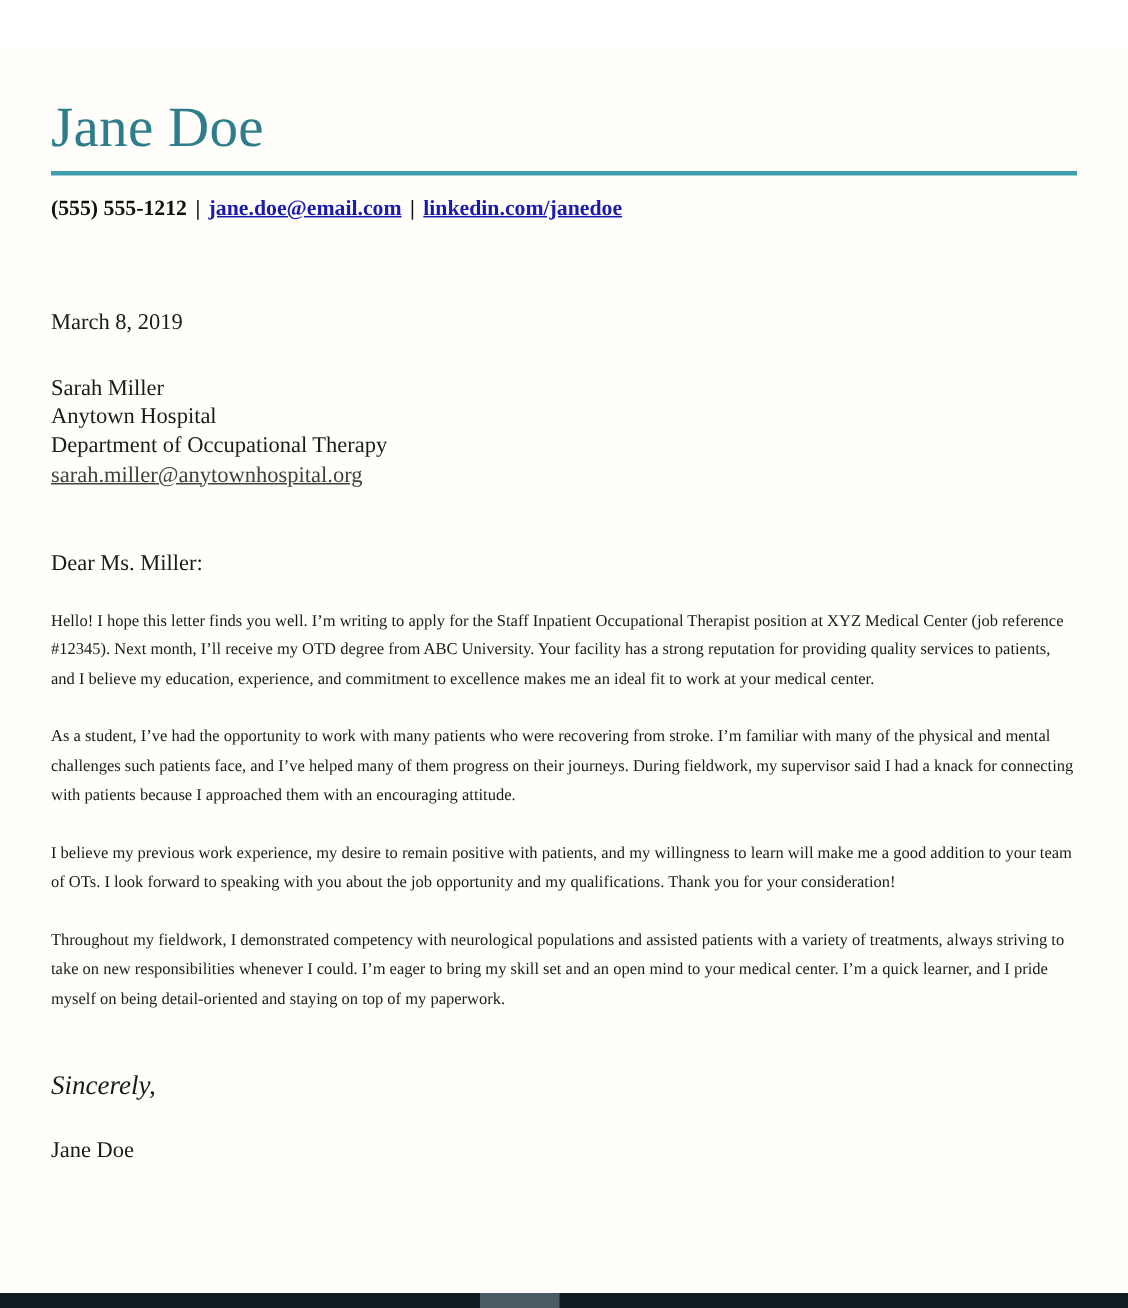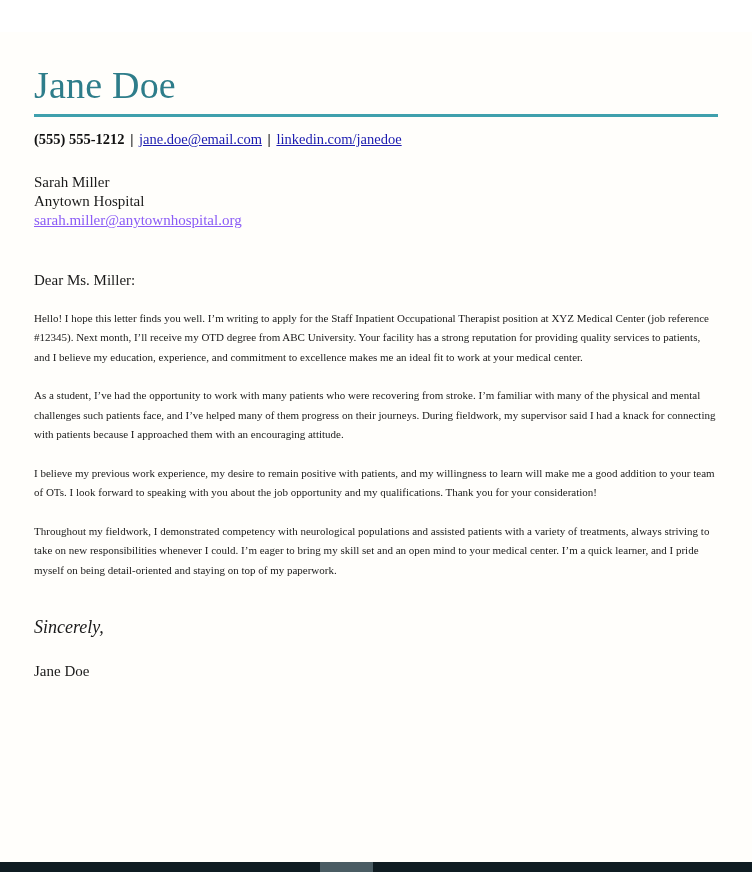--- a/index.html
+++ b/index.html
@@ -56,41 +56,41 @@
     color: #111111;
     white-space: nowrap;
   }
   .contact-line .sep {
     color: #111111;
     font-weight: bold;
     padding: 0 2px;
   }
   .link-strong {
     color: #1a1aaf;
-    font-weight: normal;
+    font-weight: bold;
     text-decoration: underline;
   }
 
   
   .date {
     margin-top: 58px;
     font-size: 15px;
     line-height: 19px;
   }
 
   .recipient {
     margin-top: 25px;
     font-size: 15px;
     line-height: 19.2px;
   }
   .recipient div {
     white-space: nowrap;
   }
   .link-plain {
-    color: #8b5cf6;
+    color: #404040;
     text-decoration: underline;
     font-weight: normal;
   }
 
   .salutation {
     margin-top: 40px;
     font-size: 15px;
     line-height: 19px;
   }
 
@@ -143,24 +143,26 @@
 
     <div class="contact-line">
       <span>(555) 555-1212</span>
       <span class="sep">|</span>
       <a class="link-strong" href="#">jane.doe@email.com</a>
       <span class="sep">|</span>
       <a class="link-strong" href="#">linkedin.com/janedoe</a>
     </div>
   </div>
 
+  <div class="date">March 8, 2019</div>
 
   <div class="recipient">
     <div>Sarah Miller</div>
     <div>Anytown Hospital</div>
+    <div>Department of Occupational Therapy</div>
     <div><a class="link-plain" href="#">sarah.miller@anytownhospital.org</a></div>
   </div>
 
   <div class="salutation">Dear Ms. Miller:</div>
 
   <div class="para">Hello! I hope this letter finds you well. I’m writing to apply for the Staff Inpatient Occupational Therapist position at XYZ Medical Center (job reference #12345). Next month, I’ll receive my OTD degree from ABC University. Your facility has a strong reputation for providing quality services to patients, and I believe my education, experience, and commitment to excellence makes me an ideal fit to work at your medical center.</div>
   <div class="para">As a student, I’ve had the opportunity to work with many patients who were recovering from stroke. I’m familiar with many of the physical and mental challenges such patients face, and I’ve helped many of them progress on their journeys. During fieldwork, my supervisor said I had a knack for connecting with patients because I approached them with an encouraging attitude.</div>
   <div class="para">I believe my previous work experience, my desire to remain positive with patients, and my willingness to learn will make me a good addition to your team of OTs. I look forward to speaking with you about the job opportunity and my qualifications. Thank you for your consideration!</div>
   <div class="para">Throughout my fieldwork, I demonstrated competency with neurological populations and assisted patients with a variety of treatments, always striving to take on new responsibilities whenever I could. I’m eager to bring my skill set and an open mind to your medical center. I’m a quick learner, and I pride myself on being detail-oriented and staying on top of my paperwork.</div>
 

